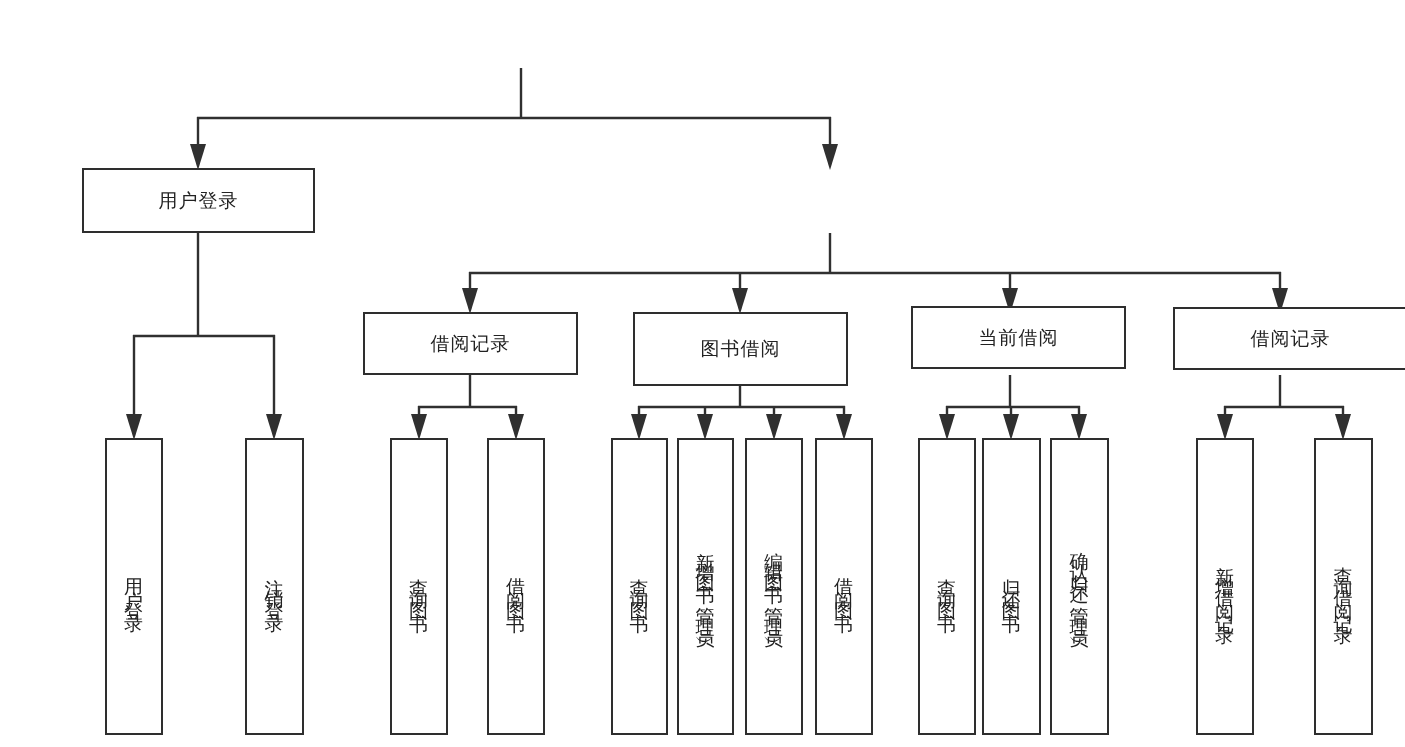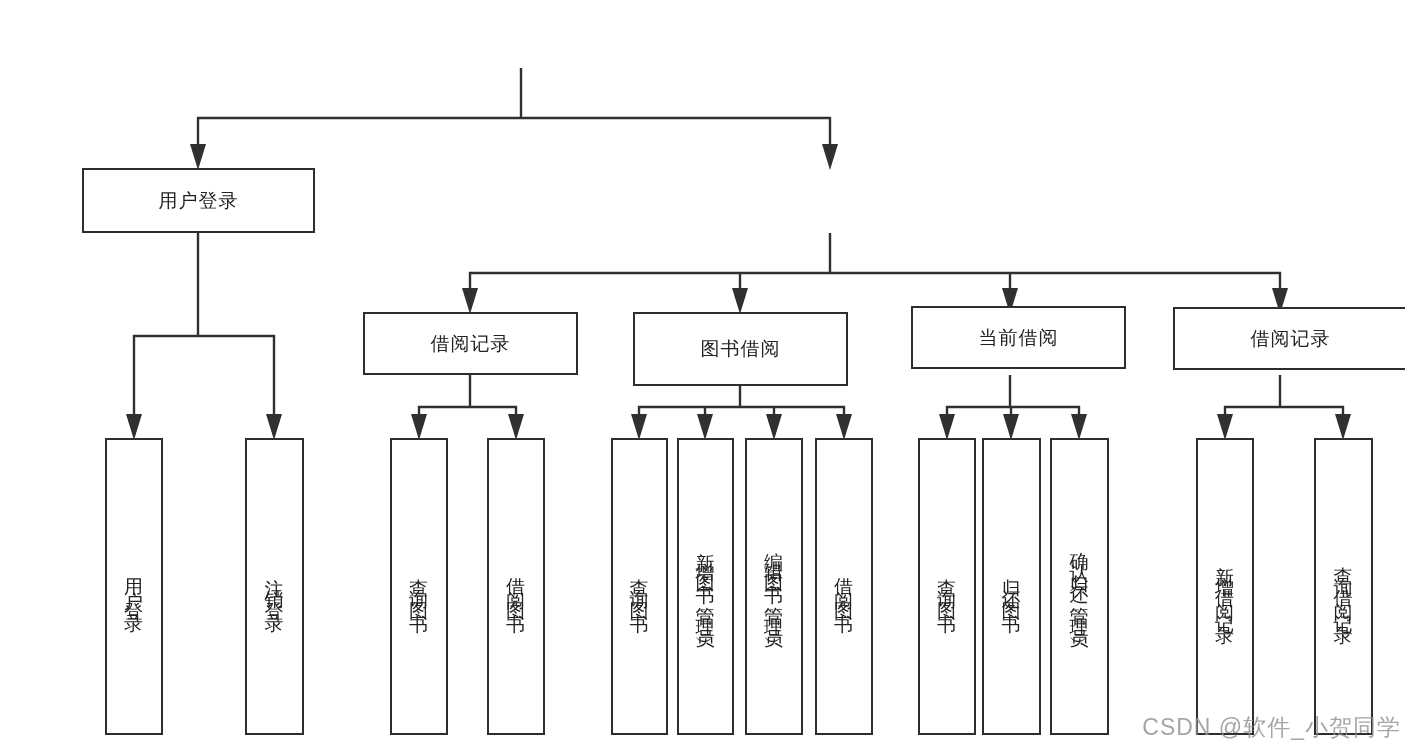--- a/index.html
+++ b/index.html
@@ -179,15 +179,14 @@
     <span class="vlabel long">确认归还（管理员）</span>
   </div>
 
   <div class="node leaf" style="left:1196px; top:438px; width:58px; height:297px;">
     <span class="vlabel">新增借阅记录</span>
   </div>
   <div class="node leaf" style="left:1314px; top:438px; width:59px; height:297px;">
     <span class="vlabel">查询借阅记录</span>
   </div>
 
-  <div id="watermark">CSDN @软件_小贺同学</div>
 
 </div>
 
 </body></html>

